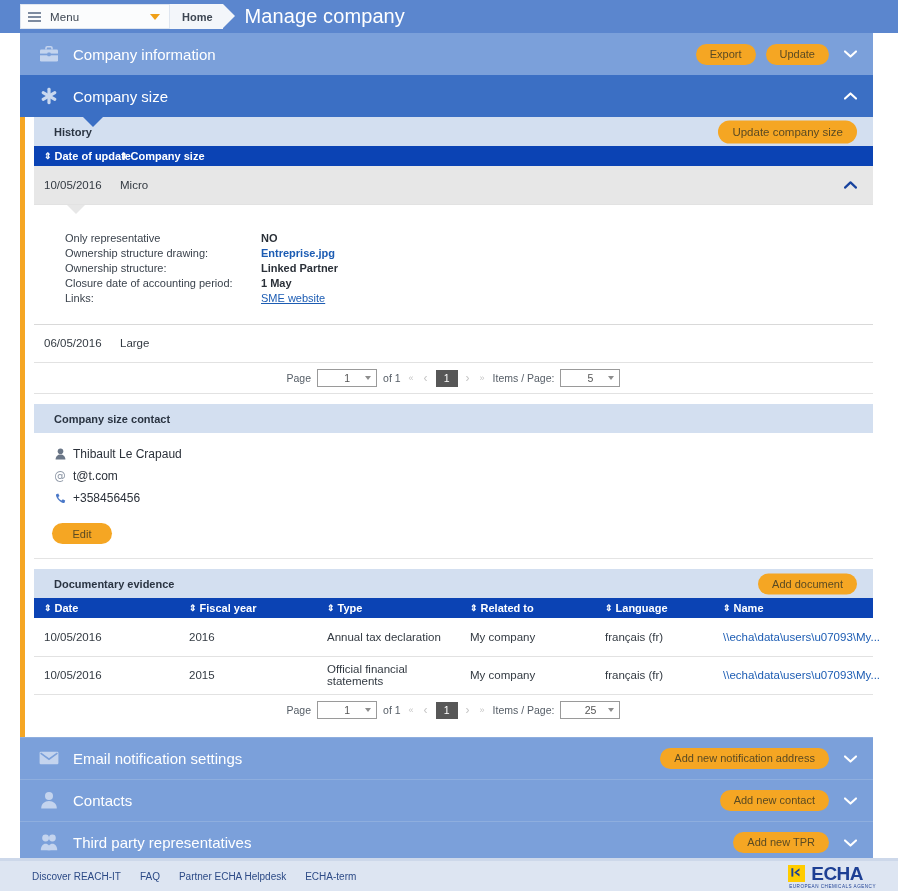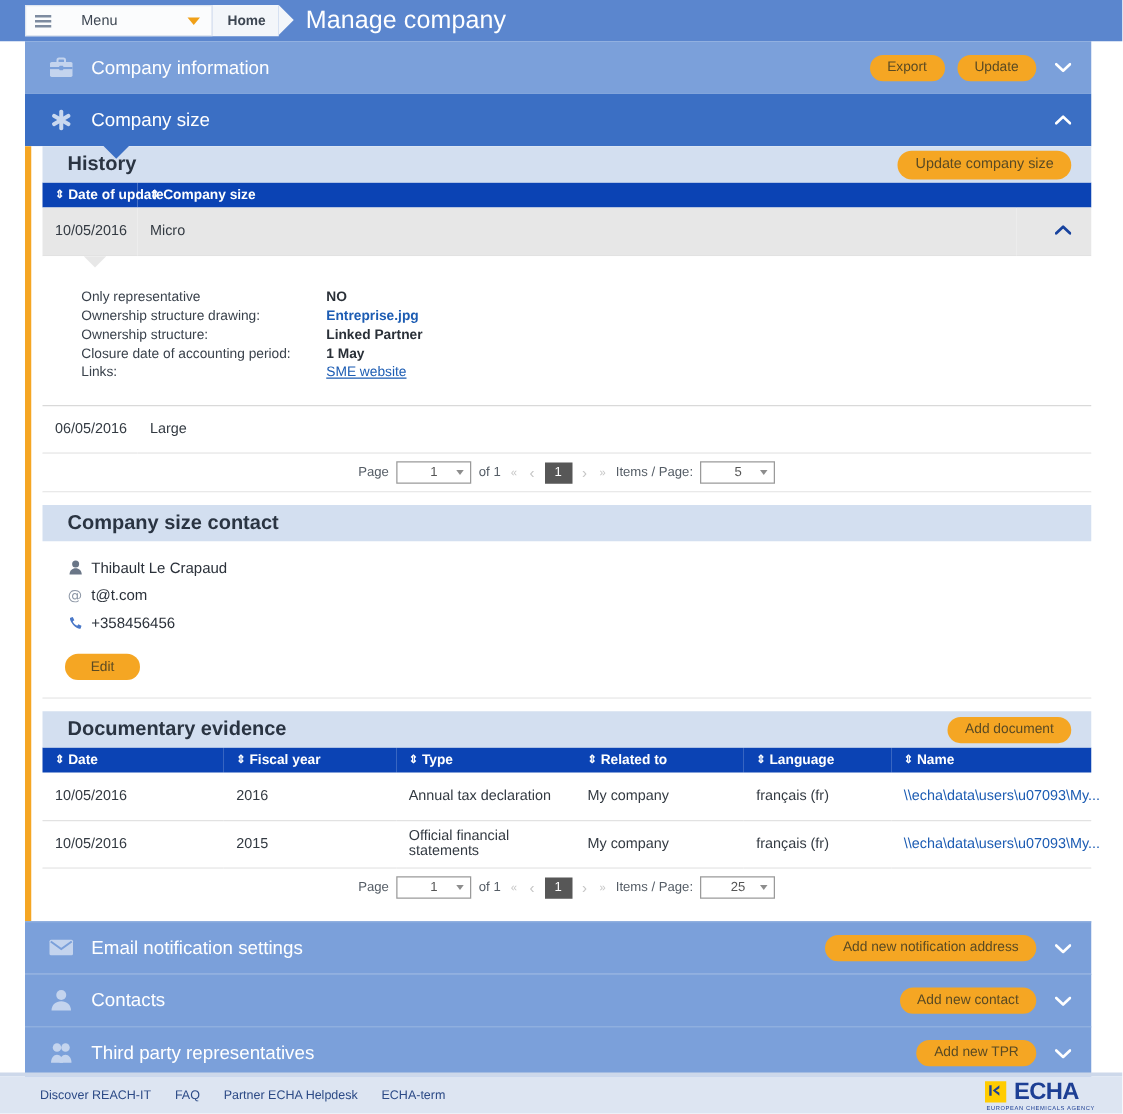--- a/index.html
+++ b/index.html
@@ -18,21 +18,21 @@
     background:#5b86ce;
     display:flex; align-items:center;
   }
   .menu-box {
     margin-left:20px; width:150px; height:25px; background:#fbfcfd;
     display:flex; align-items:center; border:1px solid #dfe6f0;
     position:relative;
   }
   .hamburger { margin-left:7px; width:13px; display:flex; flex-direction:column; gap:2px; }
   .hamburger i { display:block; height:2px; background:#7d8ba0; }
-  .menu-label { font-size:11.5px; color:#3d4652; margin-left:24px; letter-spacing:.1px; }
+  .menu-label { font-size:11.5px; color:#3d4652; margin-left:9px; letter-spacing:.1px; }
   .menu-caret {
     position:absolute; right:9px; top:50%; transform:translateY(-50%);
     width:0;height:0;border-left:5px solid transparent;border-right:5px solid transparent;
     border-top:6px solid #f0a018;
   }
   .home-chip {
     height:25px; background:#f3f6fa; display:flex; align-items:center;
     padding:0 10px 0 12px; position:relative;
   }
   .home-chip .lbl { font-size:11px; color:#3d4652; font-weight:bold; }
@@ -70,21 +70,21 @@
   
   .cs-body { position:relative; background:#ffffff; padding-left:14px; }
   .orange-stripe {
     position:absolute; left:0; top:0; bottom:0; width:5px; background:#f5a623;
   }
 
   .sub-head {
     background:#d3dff0; height:29px; display:flex; align-items:center;
     padding-left:20px; position:relative;
   }
-  .sub-head .lbl { font-size:16px; font-weight:bold; color:#2a3442; }
+  .sub-head .lbl { font-size:11px; font-weight:bold; color:#2a3442; }
   .sub-head .act { position:absolute; right:16px; top:50%; transform:translateY(-50%); }
 
   
   .notch {
     position:absolute; left:48px; top:-1px;
     width:0;height:0;border-left:11px solid transparent;border-right:11px solid transparent;
     border-top:11px solid #3b6fc4;
   }
 
   table.grid { width:100%; border-collapse:collapse; table-layout:fixed; }

